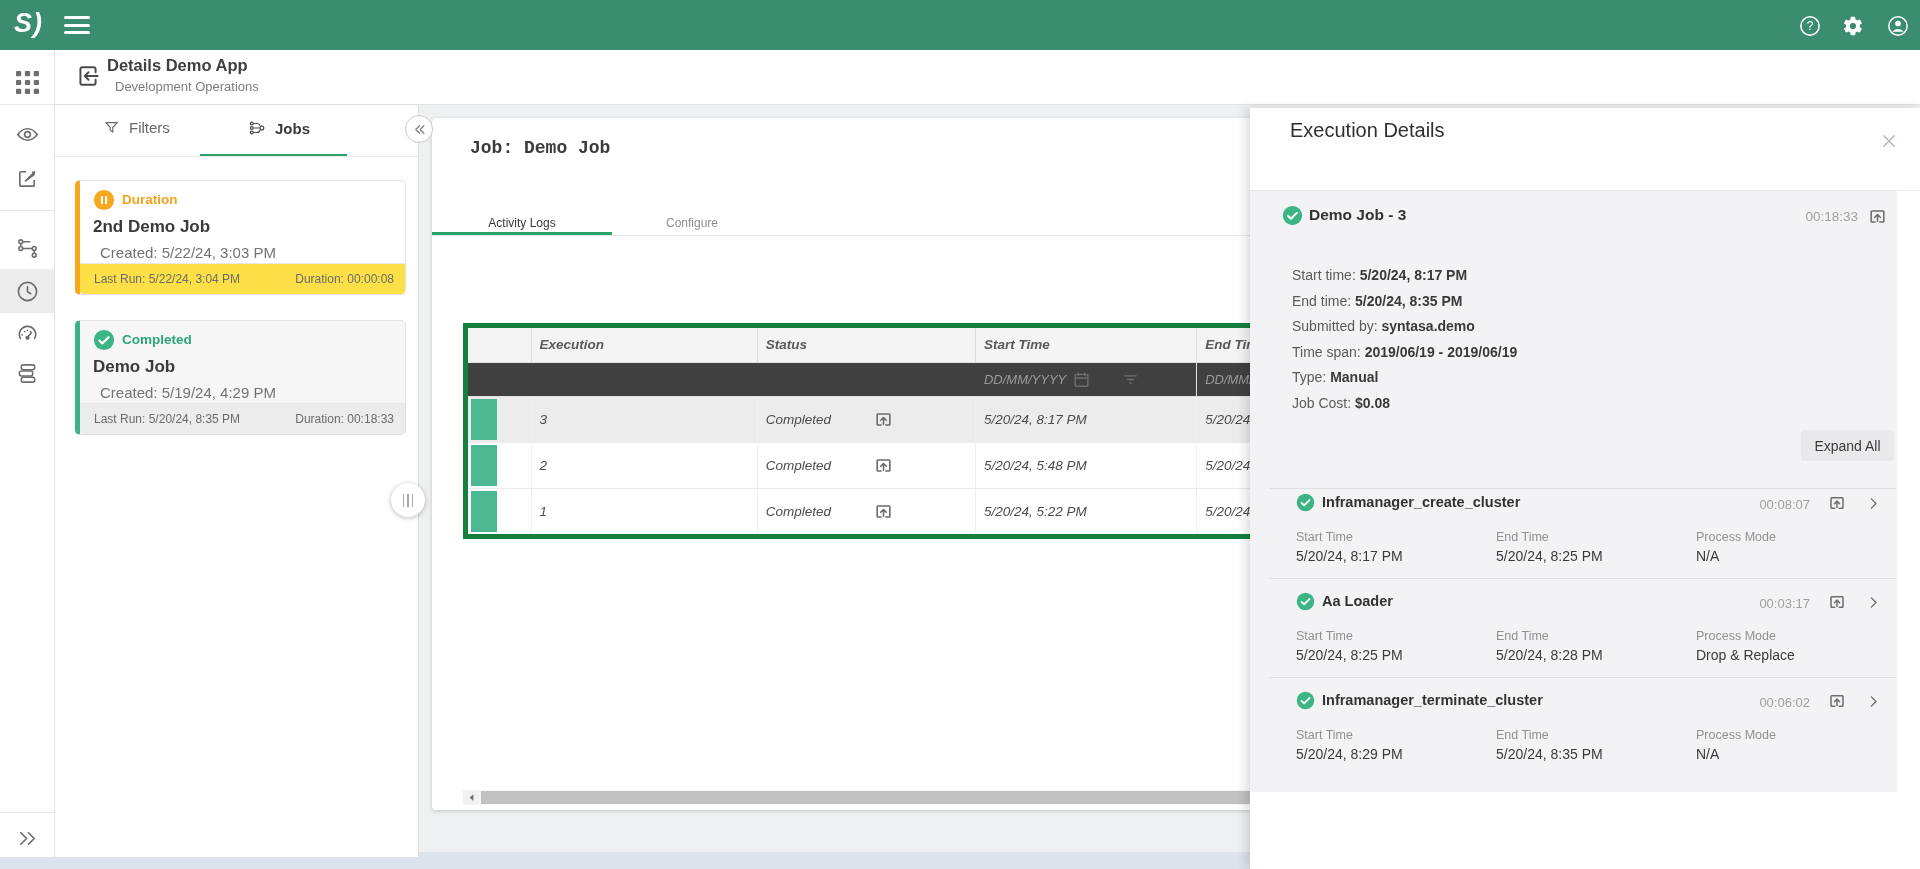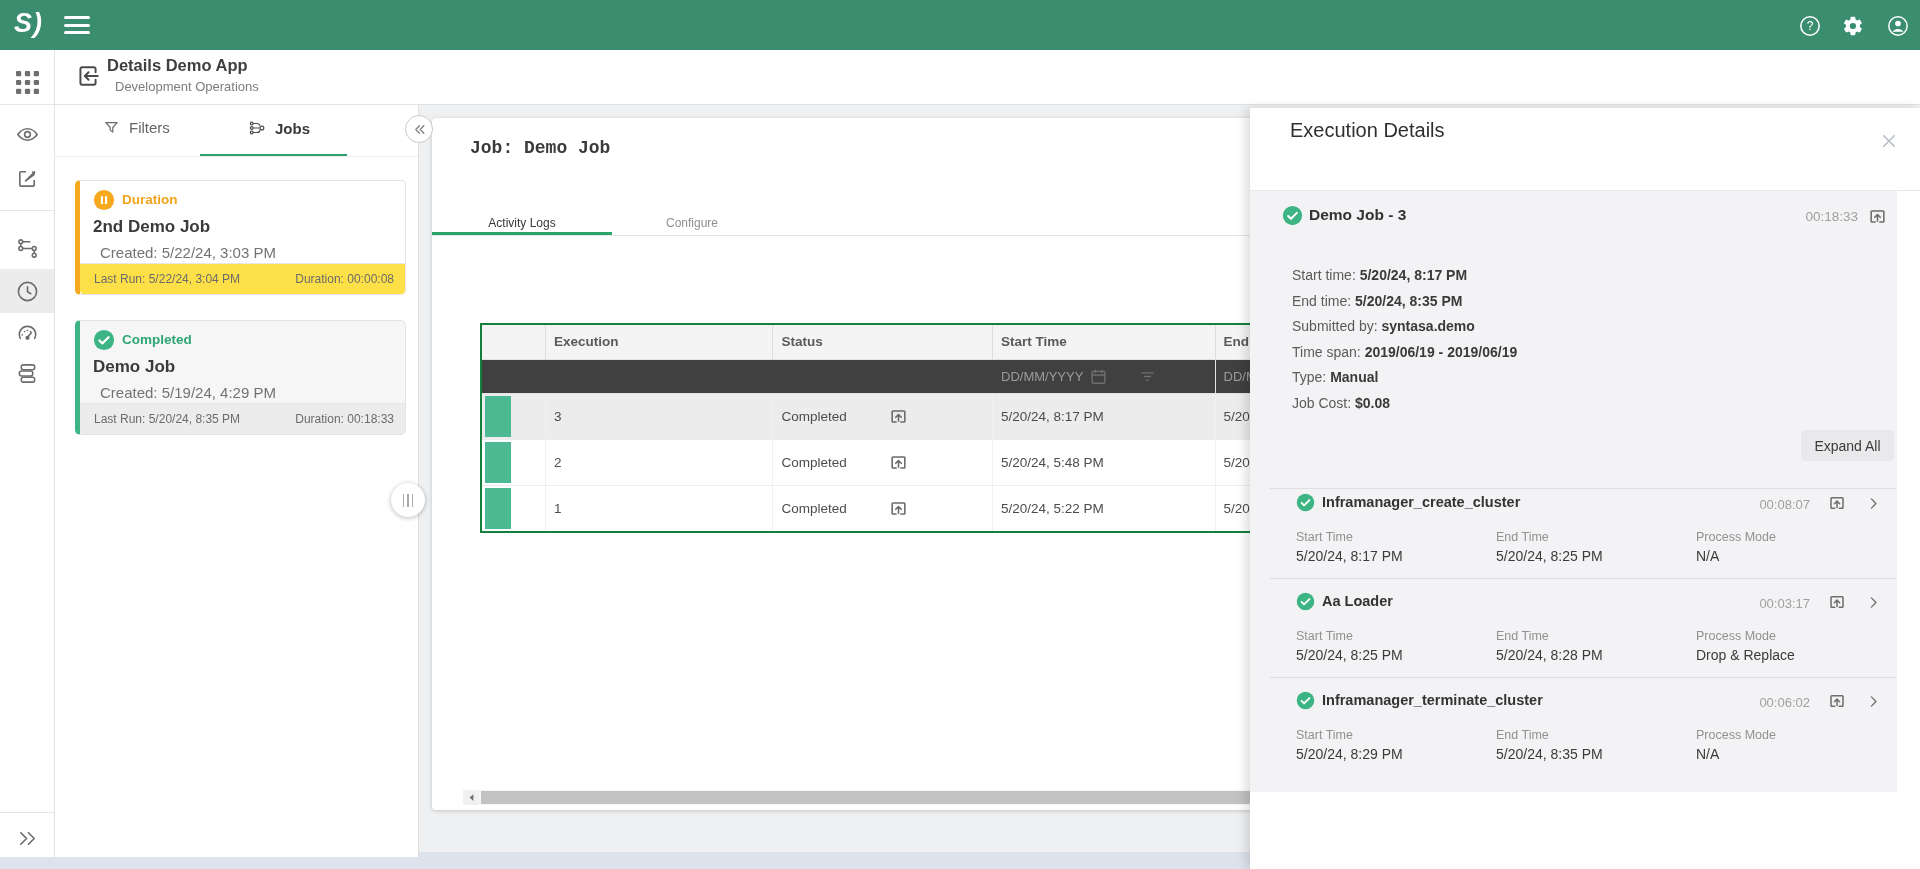--- a/index.html
+++ b/index.html
@@ -43,21 +43,21 @@
   .drag-handle{position:absolute;left:391px;top:483px;width:34px;height:34px;border-radius:50%;background:#fff;box-shadow:0 1px 5px rgba(0,0,0,.28);z-index:9;display:flex;align-items:center;justify-content:center;gap:3px;cursor:col-resize;}
   .drag-handle i{display:block;width:1.5px;height:13px;background:#ababab;}
 
   
   .mainpanel{position:absolute;left:432px;top:118px;width:1460px;height:692px;background:#fff;border-radius:4px;box-shadow:0 1px 4px rgba(0,0,0,.18);z-index:5;}
   .mp-title{position:absolute;left:38px;top:20px;font-size:18px;font-weight:bold;color:#3b3b3b;font-family:Liberation Mono, monospace;}
   .mp-tab{position:absolute;top:98px;font-size:12px;text-align:center;cursor:pointer;}
   .mp-underline{position:absolute;left:0;top:114px;width:180px;height:3px;background:#2aa26a;}
   .mp-tabborder{position:absolute;left:0;top:117px;width:100%;height:1px;background:#e6e6e6;}
 
-  .tbl{position:absolute;left:48px;top:205px;width:1002px;border:2px solid #15803d;box-sizing:border-box;font-size:13.5px;}
+  .tbl{position:absolute;left:31px;top:205px;width:1002px;border:5px solid #15803d;box-sizing:border-box;font-size:13.5px;font-style:italic;}
   .trow{display:flex;position:relative;}
   .c0{width:64px;}.c1{width:228px;}.c2{width:220px;}.c3{width:223px;}.c4{width:265px;}
   .cell{box-sizing:border-box;border-right:1px solid #e3e3e3;position:relative;overflow:hidden;}
   .cell:last-child{border-right:none;}
   .thead{height:34px;background:#f4f4f4;}
   .thead .cell{border-right:1px solid #dcdcdc;line-height:34px;padding-left:8px;font-weight:bold;color:#5a5a5a;}
   .tfilter{height:33px;background:#404040;border-top:1px solid #e3e3e3;border-bottom:1px solid #e3e3e3;align-items:flex-end;}
   .tfilter .cell{padding-left:8px;line-height:33px;color:#9b9b9b;font-size:13px;}
   .tdata{height:45px;background:#fff;border-bottom:1px solid #ececec;}
   .tdata:last-child{border-bottom:none;}

